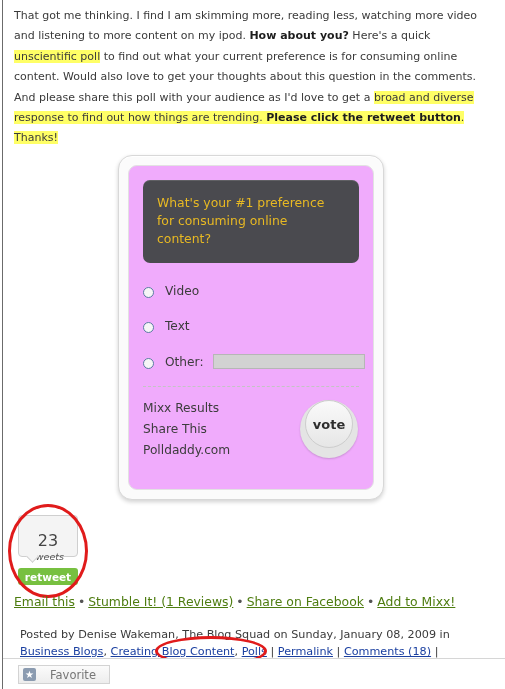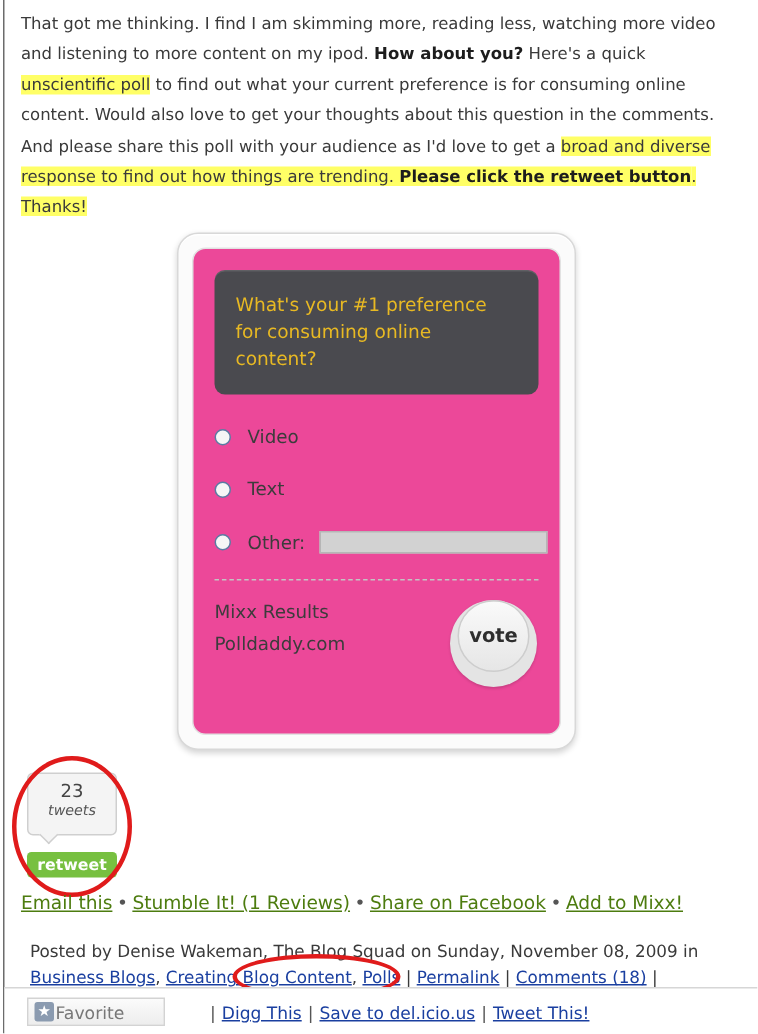--- a/index.html
+++ b/index.html
@@ -54,39 +54,39 @@
     background: #fbfbfb;
     border: 1px solid #d8d8d8;
     border-radius: 14px;
     box-shadow: 0 2px 4px rgba(0,0,0,0.18), inset 0 1px 0 #ffffff;
     box-sizing: border-box;
     padding: 9px;
   }
   #poll-inner {
     width: 100%;
     height: 100%;
-    background: #ec4899;
+    background: #f0abfc;
     border: 1px solid #e2e2e2;
     border-radius: 9px;
     box-sizing: border-box;
     padding: 14px 14px 10px 14px;
     position: relative;
   }
   #poll-question {
     background: #4a4a4f;
     border-radius: 7px;
     padding: 14px 14px 15px 14px;
     color: #e8b923;
     font-size: 12.4px;
     line-height: 18px;
     box-shadow: inset 0 1px 0 rgba(255,255,255,0.12);
   }
   .poll-option {
     display: flex;
-    align-items: center;
+    align-items: flex-end;
     margin-top: 21px;
     font-size: 12.2px;
     color: #3c3c3c;
   }
   .poll-option:first-of-type { margin-top: 26px; }
   .radio {
     width: 11px;
     height: 11px;
     border: 1.6px solid #5b7ba3;
     border-radius: 50%;
@@ -159,23 +159,23 @@
     height: 42px;
     background: #f4f4f4;
     border: 1px solid #cfcfcf;
     border-radius: 4px;
     box-sizing: border-box;
     text-align: center;
     position: relative;
   }
   #tweet-count .num {
     display: block;
-    font-size: 12px;
+    font-size: 16px;
     color: #444;
-    margin-top: 4px;
+    margin-top: 15px;
   }
   #tweet-count .lbl {
     display: block;
     font-size: 9.5px;
     color: #555;
     margin-top: 1px;
     font-style: italic;
   }
   #tweet-count::after {
     content: "";
@@ -287,21 +287,21 @@
     align-items: center;
     justify-content: center;
     color: #ffffff;
     font-size: 10px;
     line-height: 1;
     flex: none;
   }
   #favorite-button .fav-label {
     font-size: 11.5px;
     color: #777;
-    margin-left: 1px;
+    margin-left: 14px;
   }
   #bottom-links {
     margin-left: 26px;
     font-size: 11.4px;
     color: #444;
   }
   #bottom-links a {
     color: #1a3fa0;
     text-decoration: underline;
   }
@@ -335,20 +335,21 @@
     <div class="poll-option">
       <span class="radio"></span>
       <span>Other:</span>
       <input id="other-input" type="text" placeholder="" style="">
     </div>
 
     <div id="poll-divider"></div>
 
     <div id="poll-footer">
       <a class="link">Mixx Results</a>
+      <a class="link">Share This</a>
       <a class="link">Polldaddy.com</a>
 
       <div id="vote-button">
         <div class="ring">vote</div>
       </div>
     </div>
 
   </div>
 </div>
 
@@ -360,32 +361,29 @@
   <div id="retweet-button">retweet</div>
 </div>
 
 <div class="annotation" id="annot-retweet"></div>
 
 <div id="share-row">
   <a>Email this</a><span class="sep">•</span><a>Stumble It! (1 Reviews)</a><span class="sep">•</span><a>Share on Facebook</a><span class="sep">•</span><a>Add to Mixx!</a>
 </div>
 
 <div id="meta-line">
-  <span>Posted by </span><span>Denise Wakeman, The Blog Squad</span><span> on Sunday, November 08, 2009 in </span><a>Business Blogs</a><span>, </span><a>Creating Blog Content</a><span>, </span><a>Polls</a>
+  <span>Posted by </span><span>Denise Wakeman, The Blog Squad</span><span> on Sunday, January 08, 2009 in </span><a>Business Blogs</a><span>, </span><a>Creating Blog Content</a><span>, </span><a>Polls</a>
   <span>|</span>
   <a>Permalink</a>
   <span>|</span>
   <a>Comments (18)</a>
   <span>|</span>
   <a>TrackBack (0)</a>
 </div>
 
 <div class="annotation" id="annot-comments"></div>
 
 <div id="bottom-bar">
   <div id="favorite-button">
     <span class="star-box">★</span>
     <span class="fav-label">Favorite</span>
   </div>
-  <div id="bottom-links">
-    <span class="sep">|</span><a>Digg This</a><span class="sep">|</span><a>Save to del.icio.us</a><span class="sep">|</span><a>Tweet This!</a>
-  </div>
 </div>
 
 </body></html>

